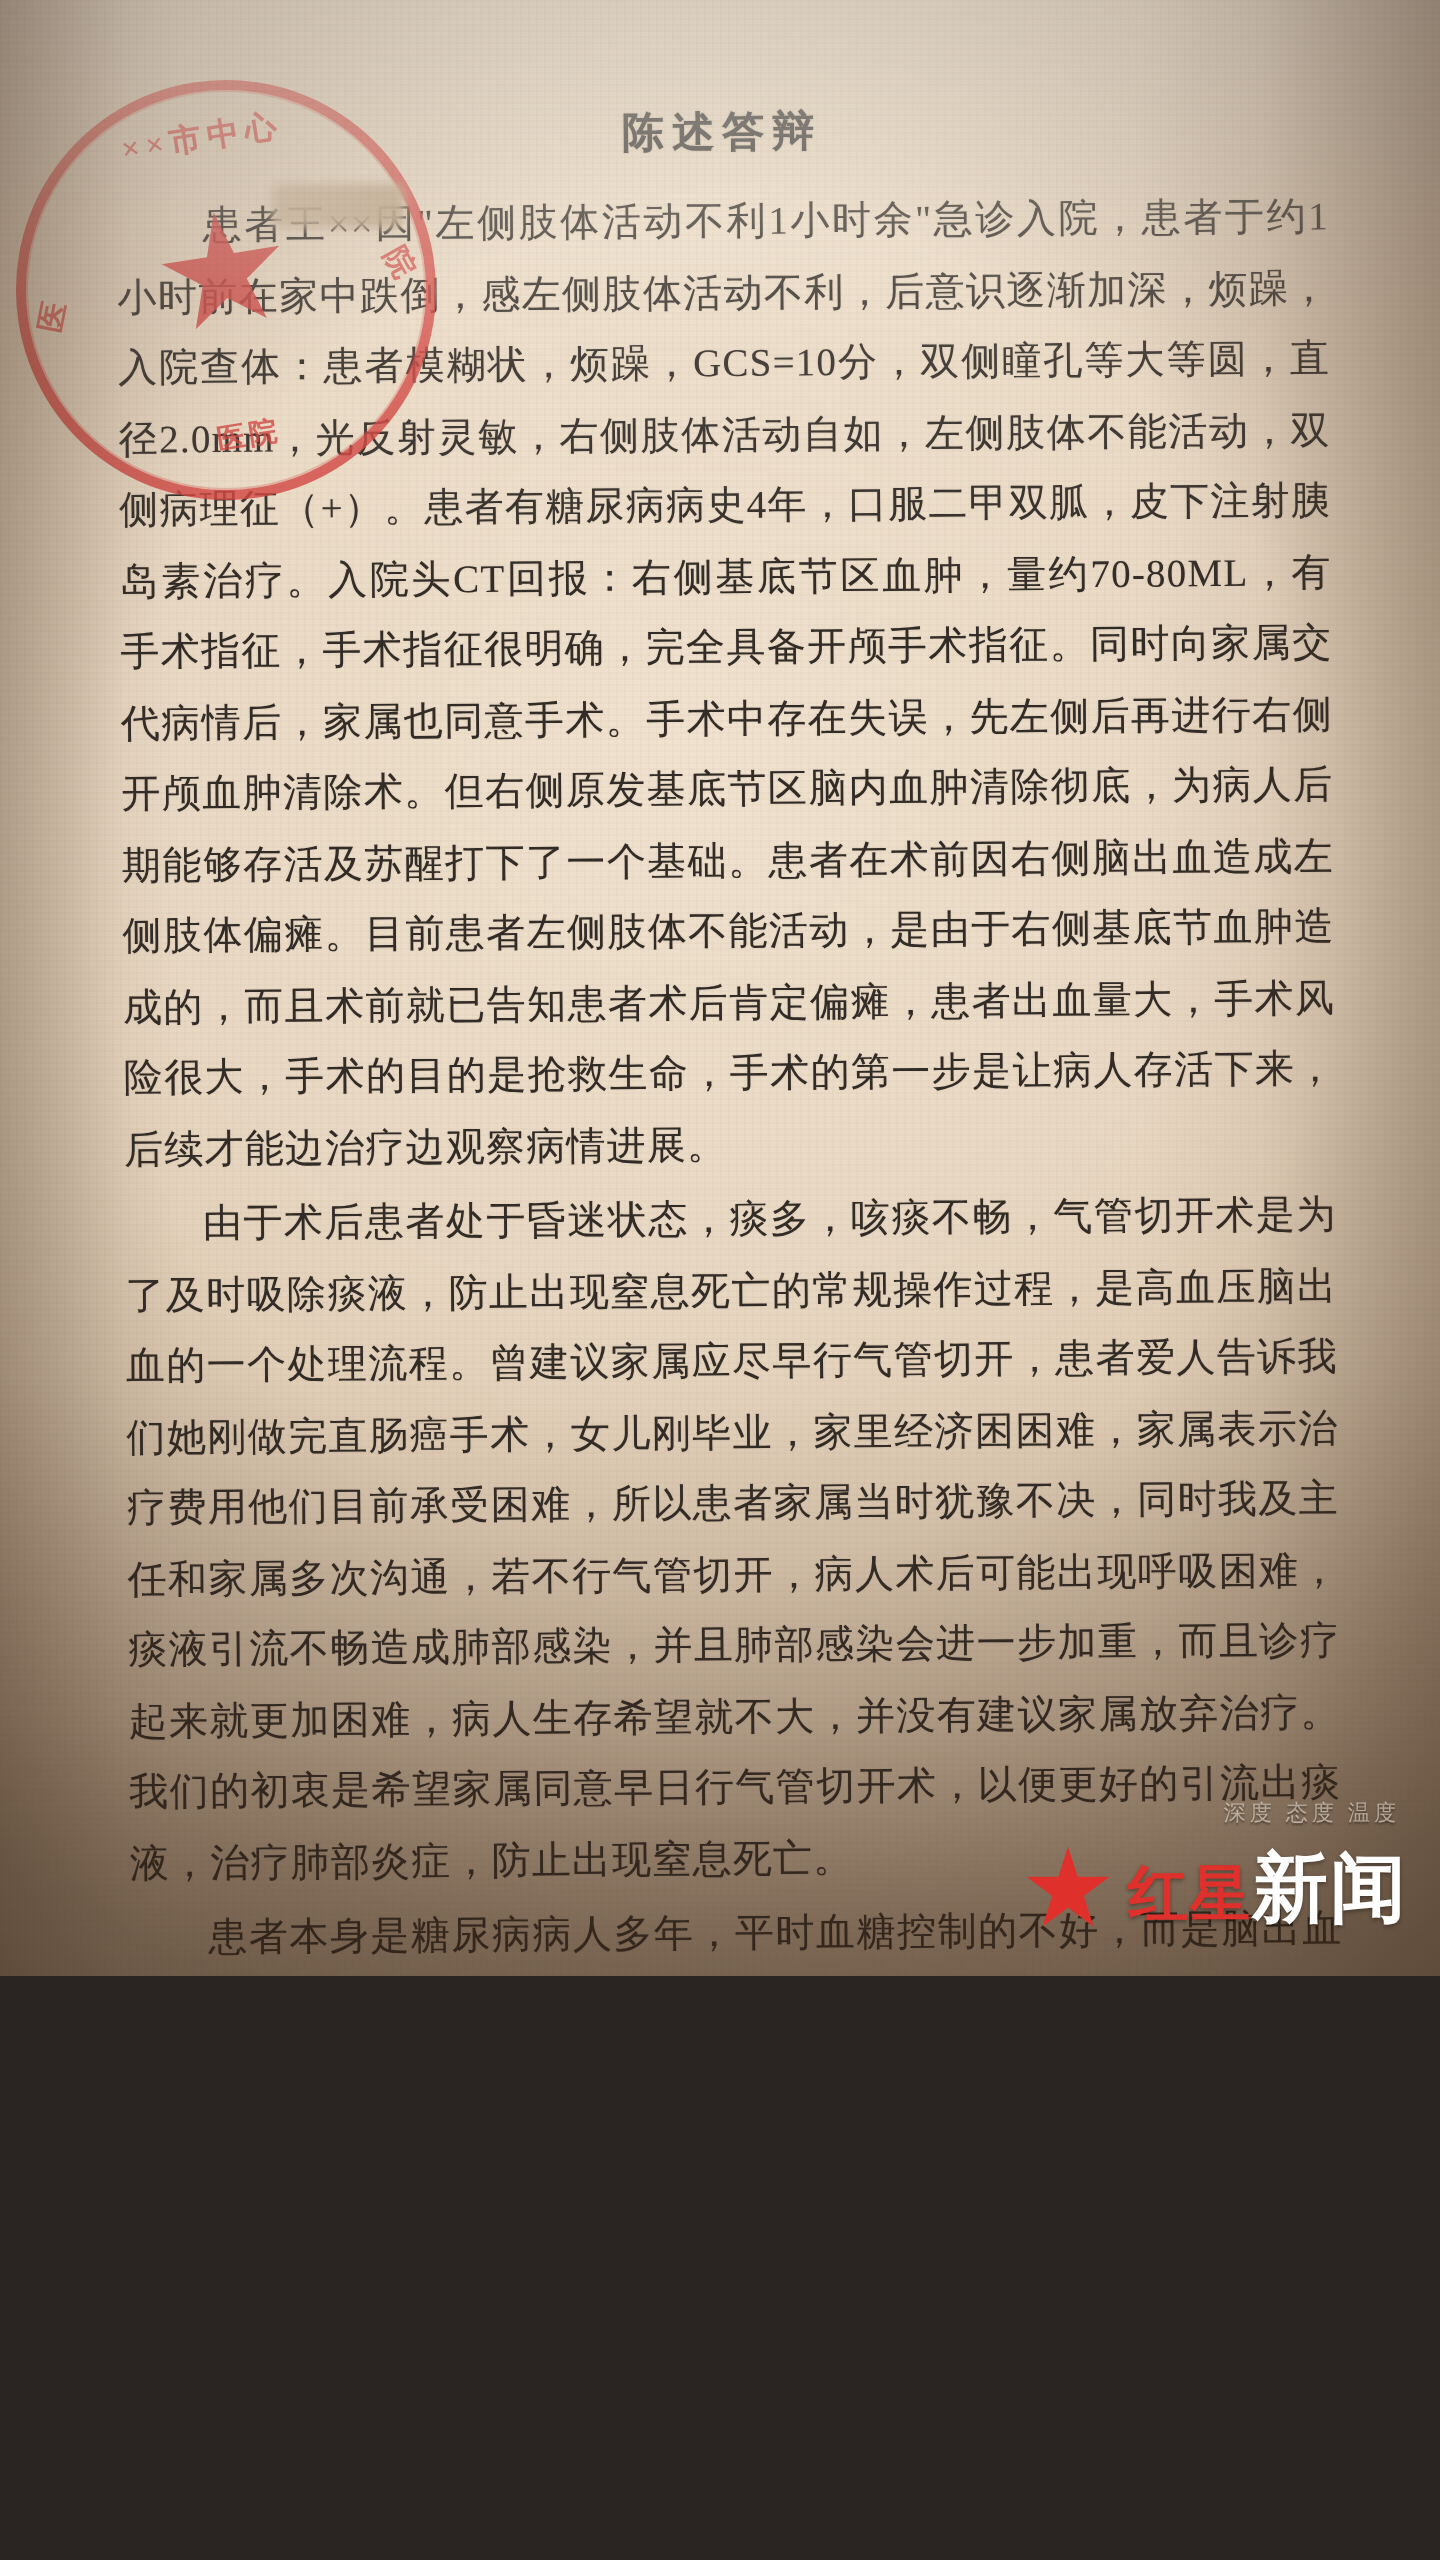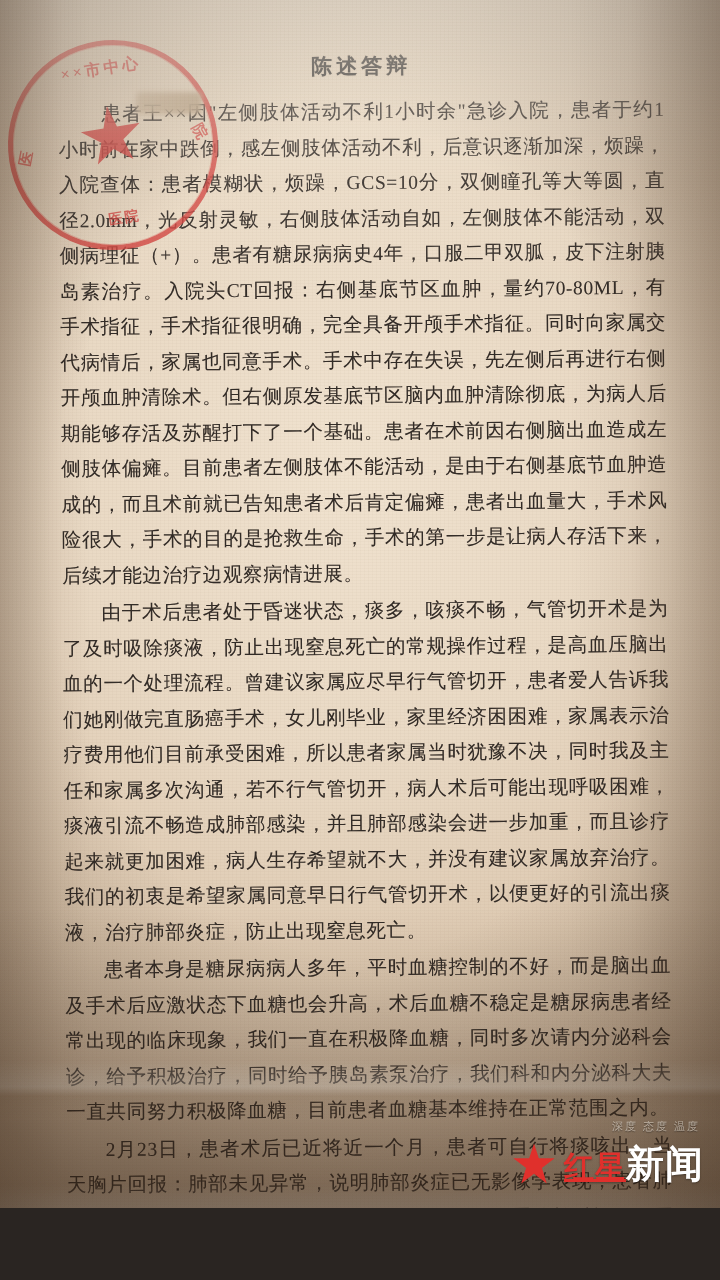--- a/index.html
+++ b/index.html
@@ -10,21 +10,21 @@
   body {
     width: 720px;
     height: 1280px;
     overflow: hidden;
     font-family: "Liberation Serif", "DejaVu Serif", serif;
   }
 
   #page {
     position: relative;
     width: 720px;
-    height: 1208px;
+    height: 988px;
     background:
       radial-gradient(ellipse 90% 60% at 48% 38%, #f0e2cf 0%, #e9d9c4 42%, #ddc9b1 72%, #c9b299 100%);
     overflow: hidden;
   }
 
   
   .light-top {
     position: absolute; left: 0; top: 0; width: 720px; height: 300px;
     background: linear-gradient(180deg, rgba(255,250,240,0.55) 0%, rgba(255,250,240,0.10) 60%, rgba(255,250,240,0) 100%);
     pointer-events: none;
@@ -181,21 +181,21 @@
     box-shadow: 0 0 4px rgba(0,0,0,0.25);
   }
   .wm-text {
     display: flex;
     align-items: baseline;
     font-family: "Liberation Sans", "DejaVu Sans", sans-serif;
     font-weight: bold;
     letter-spacing: 1px;
     text-shadow: 0 1px 2px rgba(0,0,0,0.35);
   }
-  .wm-red { color: #e0302c; font-size: 30px; text-decoration: underline; }
+  .wm-red { color: #e0302c; font-size: 30px; }
   .wm-white { color: #ffffff; font-size: 38px; }
 
   .wm-sub {
     position: absolute;
     right: 20px;
     bottom: 74px;
     color: rgba(245,238,228,0.55);
     font-size: 11px;
     letter-spacing: 2px;
     font-family: "Liberation Sans", "DejaVu Sans", sans-serif;

